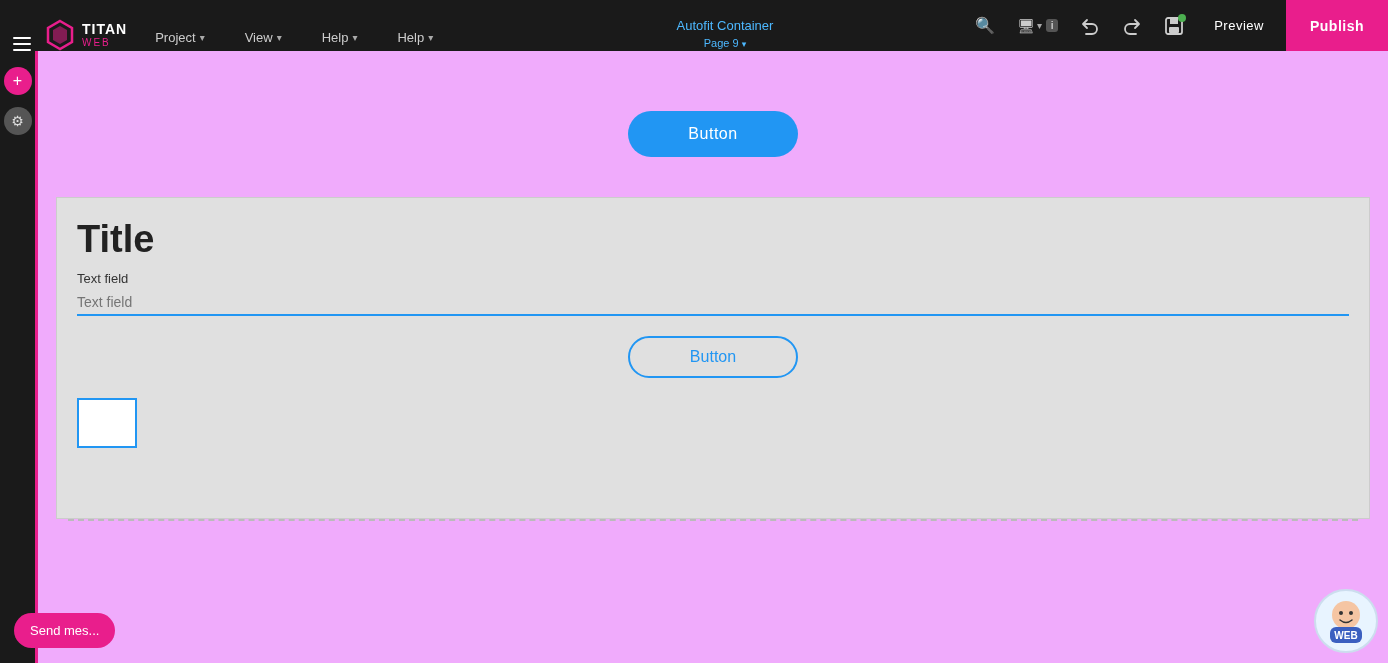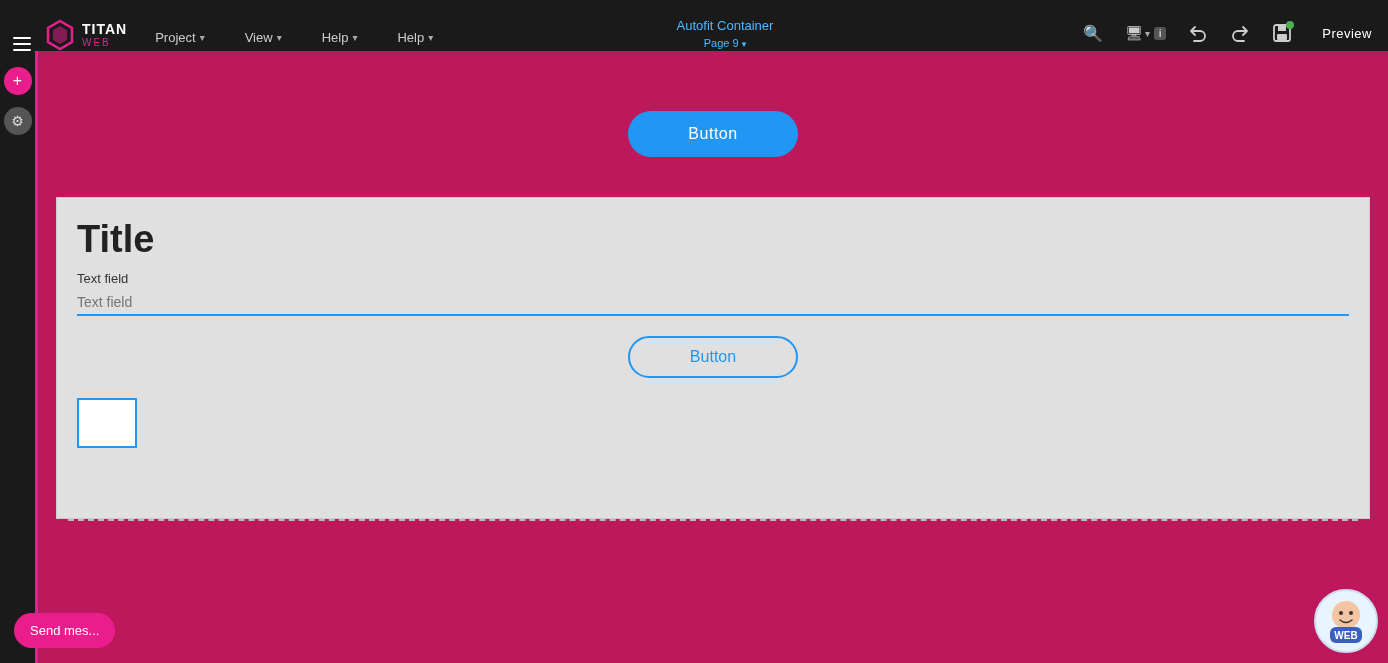--- a/index.html
+++ b/index.html
@@ -182,21 +182,21 @@
       font-size: 14px;
     }
 
     
     .canvas {
       position: absolute;
       left: 38px;
       top: 51px;
       right: 0;
       bottom: 0;
-      background: #be185d;
+      background: #f0abfc;
       overflow: hidden;
     }
 
     
     .canvas-top-area {
       display: flex;
       justify-content: center;
       align-items: center;
       padding: 60px 0 40px 0;
     }
@@ -376,20 +376,21 @@
     </div>
     <div class="icon-btn save-btn">
       <svg width="20" height="20" viewBox="0 0 20 20" fill="none" xmlns="http://www.w3.org/2000/svg">
         <rect x="2" y="2" width="16" height="16" rx="2" stroke="#ccc" stroke-width="1.8"></rect>
         <rect x="6" y="2" width="8" height="6" fill="#ccc"></rect>
         <rect x="5" y="11" width="10" height="6" rx="1" fill="#ccc"></rect>
       </svg>
       <div class="save-dot"></div>
     </div>
     <button class="preview-btn">Preview</button>
+    <button class="publish-btn">Publish</button>
   </div>
 </div>
 
 <div class="sidebar">
   <div class="sidebar-btn sidebar-add">
     <span>+</span>
   </div>
   <div class="sidebar-btn sidebar-settings">
     <span>⚙</span>
   </div>

